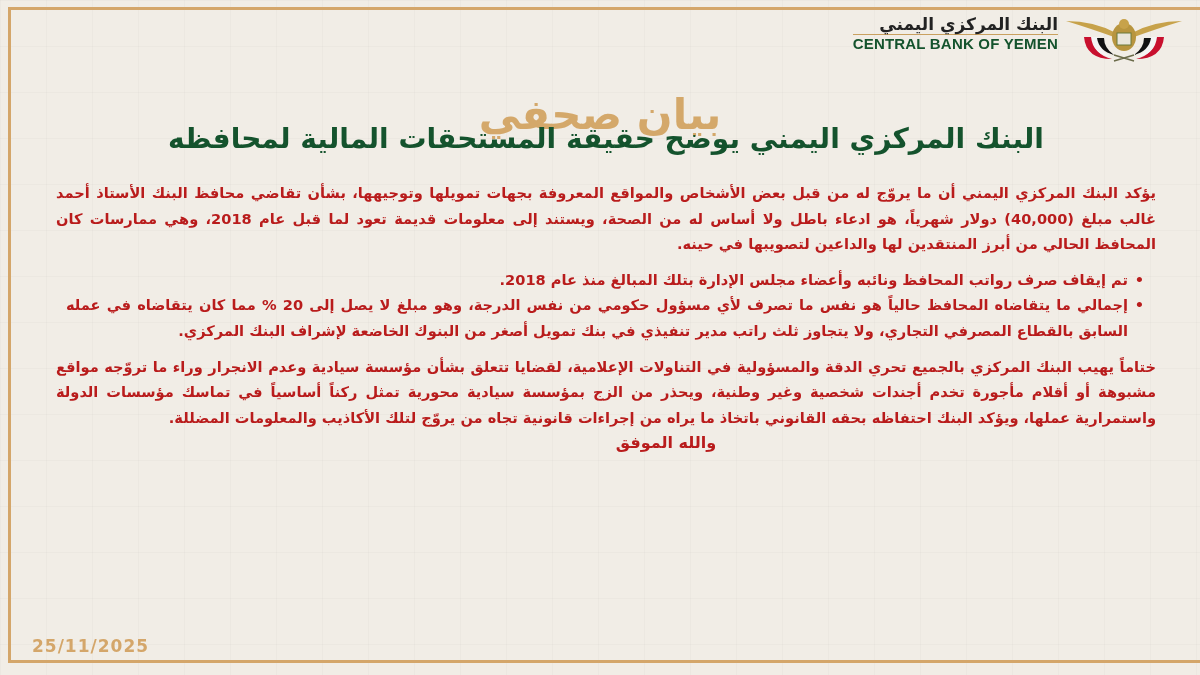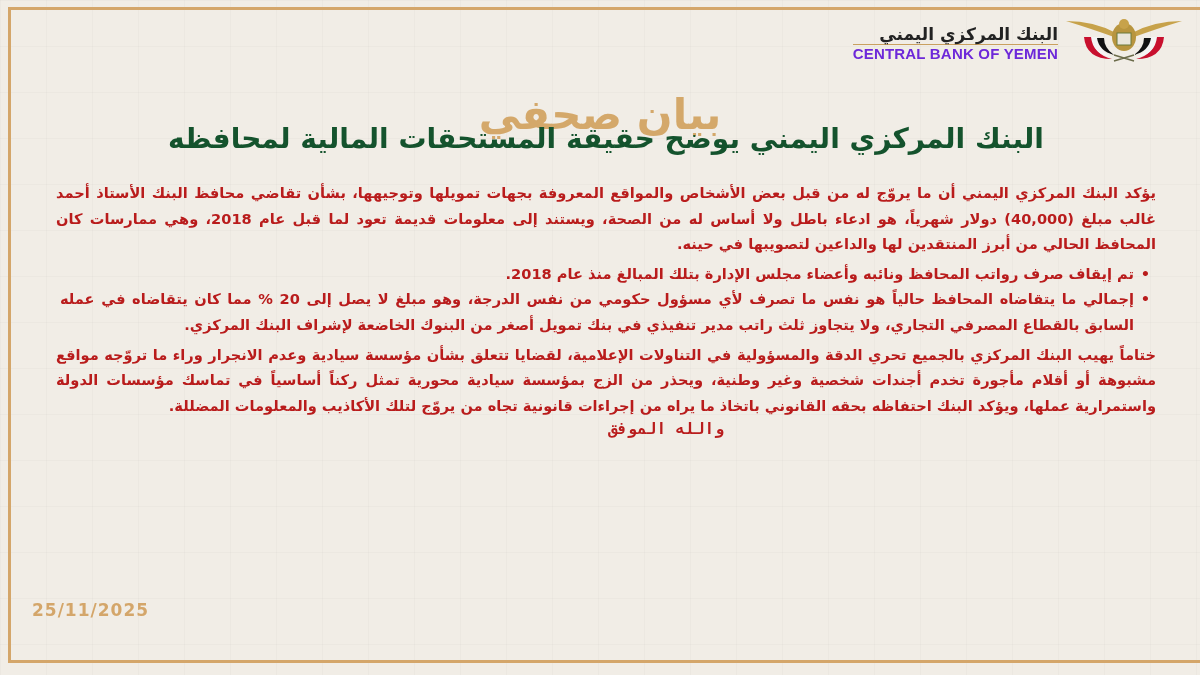--- a/index.html
+++ b/index.html
@@ -25,31 +25,31 @@
       box-sizing: border-box;
     }
     .top-line {
       position: absolute; left: 8px; right: 0; top: 7px; height: 3px; background: #d4a66a;
     }
     .bottom-line {
       position: absolute; left: 8px; right: 0; top: 660px; height: 3px; background: #d4a66a;
     }
     .logo {
       position: absolute; right: 16px; top: 15px;
-      display: flex; align-items: flex-end; gap: 6px; direction: ltr;
+      display: flex; align-items: flex-start; gap: 6px; direction: ltr;
     }
     .logo-text { text-align: left; }
     .logo-ar {
       font-family: "DejaVu Sans", sans-serif; font-weight: bold; font-size: 17px;
       color: #222; direction: rtl; text-align: right; line-height: 18px;
       border-bottom: 1px solid #c9a05f; padding-bottom: 1px;
     }
     .logo-en {
       font-family: "Liberation Sans", sans-serif; font-weight: bold; font-size: 15px;
-      color: #6d28d9; letter-spacing: 0.2px; line-height: 18px;
+      color: #14532d; letter-spacing: 0.2px; line-height: 18px;
     }
     .emblem { width: 120px; height: 48px; }
     .heading {
       position: absolute; left: 0; right: 0; top: 68px;
       text-align: center; direction: rtl;
       font-family: "DejaVu Sans", sans-serif; font-weight: bold;
       font-size: 42px; color: #d4a86a; letter-spacing: 1px; margin-top: 22px;
     }
     .title {
       position: absolute; left: 60px; right: 48px; top: 122px;
@@ -57,30 +57,30 @@
       font-family: "DejaVu Sans", sans-serif; font-weight: bold;
       font-size: 28px; color: #14532d;
     }
     .body-text {
       position: absolute; left: 56px; right: 44px; top: 180px;
       direction: rtl; text-align: justify;
       font-family: "DejaVu Sans", sans-serif; font-weight: bold;
       font-size: 14.6px; line-height: 25.6px; color: #b91c1c;
     }
     .body-text p { margin: 0; }
-    .body-text ul { margin: 4px; padding: 0 18px 0 0; list-style: none; }
+    .body-text ul { margin: 10px; padding: 0 18px 0 0; list-style: none; }
     .body-text li { position: relative; }
     .body-text li::before {
       content: "•"; position: absolute; right: -16px; top: 0;
     }
     .closing {
-      text-align: center; font-size: 16px; padding-left: 120px; font-family: Liberation Mono, monospace;
+      text-align: center; font-size: 16px; padding-left: 120px;
     }
     .date {
-      position: absolute; left: 32px; top: 600px;
+      position: absolute; left: 32px; top: 636px;
       font-family: "DejaVu Sans", sans-serif; font-weight: bold;
       font-size: 17px; color: #d4a66a; letter-spacing: 1px;
     }
   </style>
 </head>
 <body>
 
 <div class="bg-grid"></div>
 <div class="frame"></div>
 <div class="top-line"></div>

